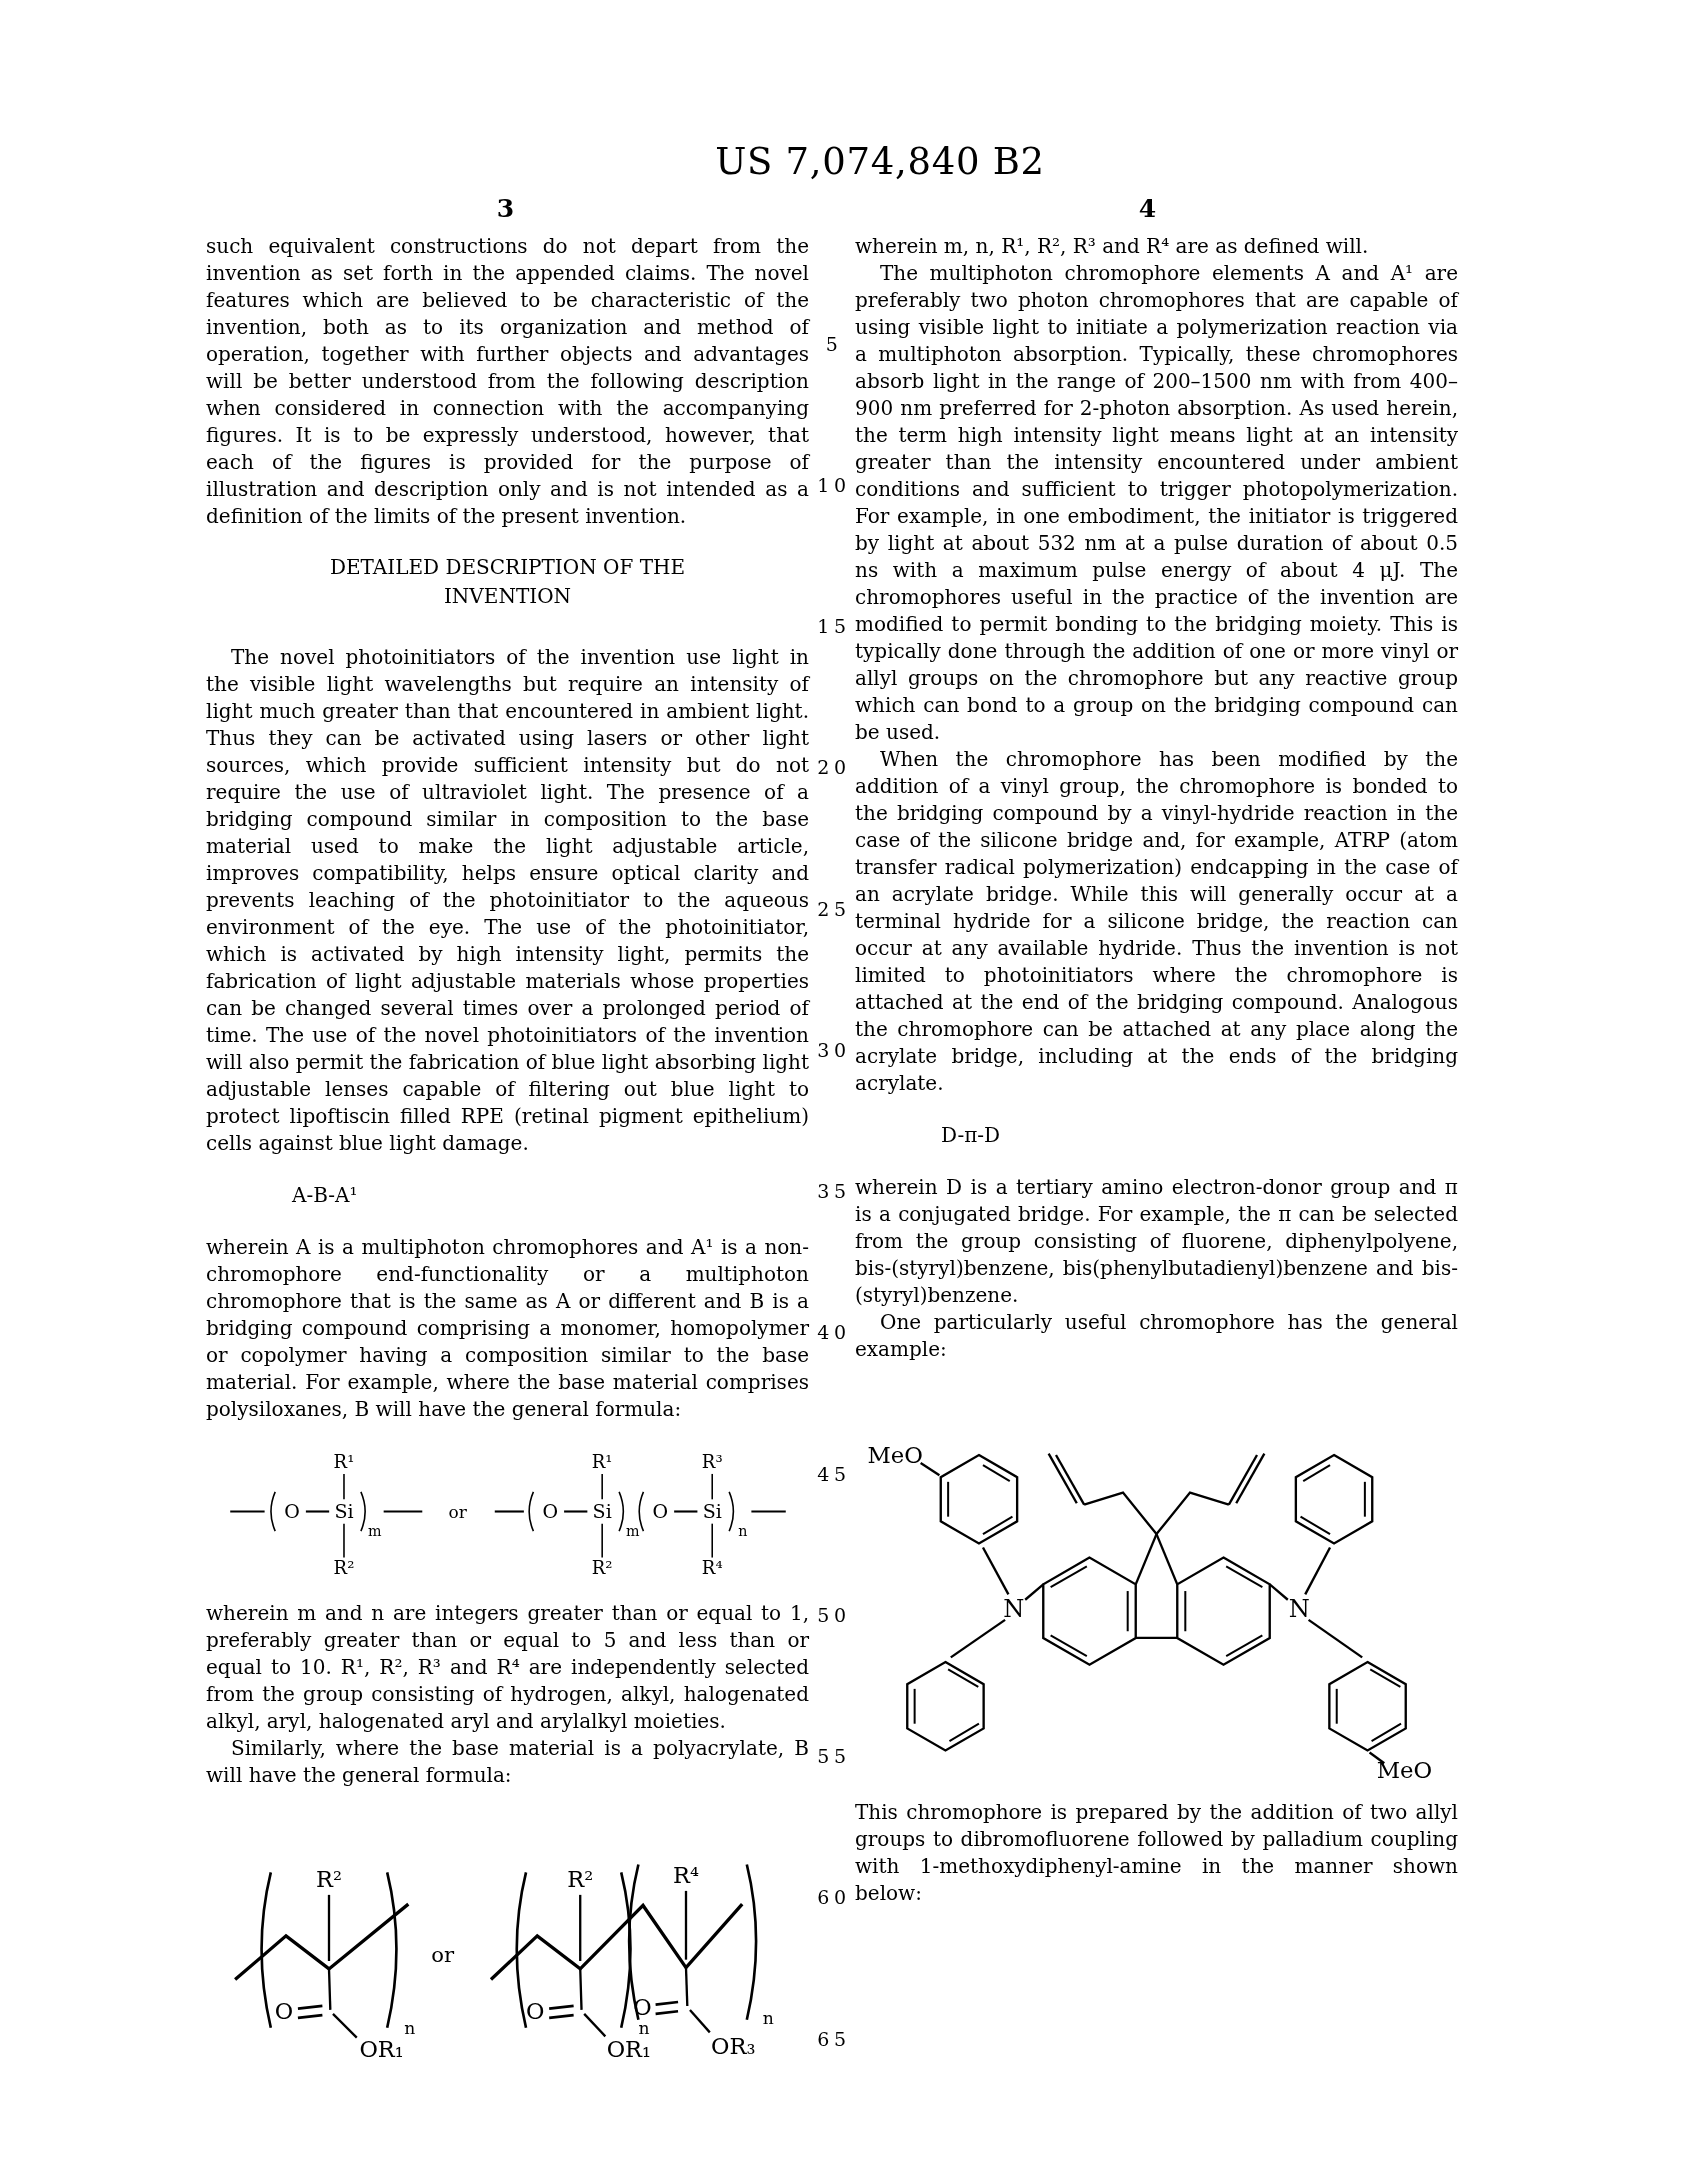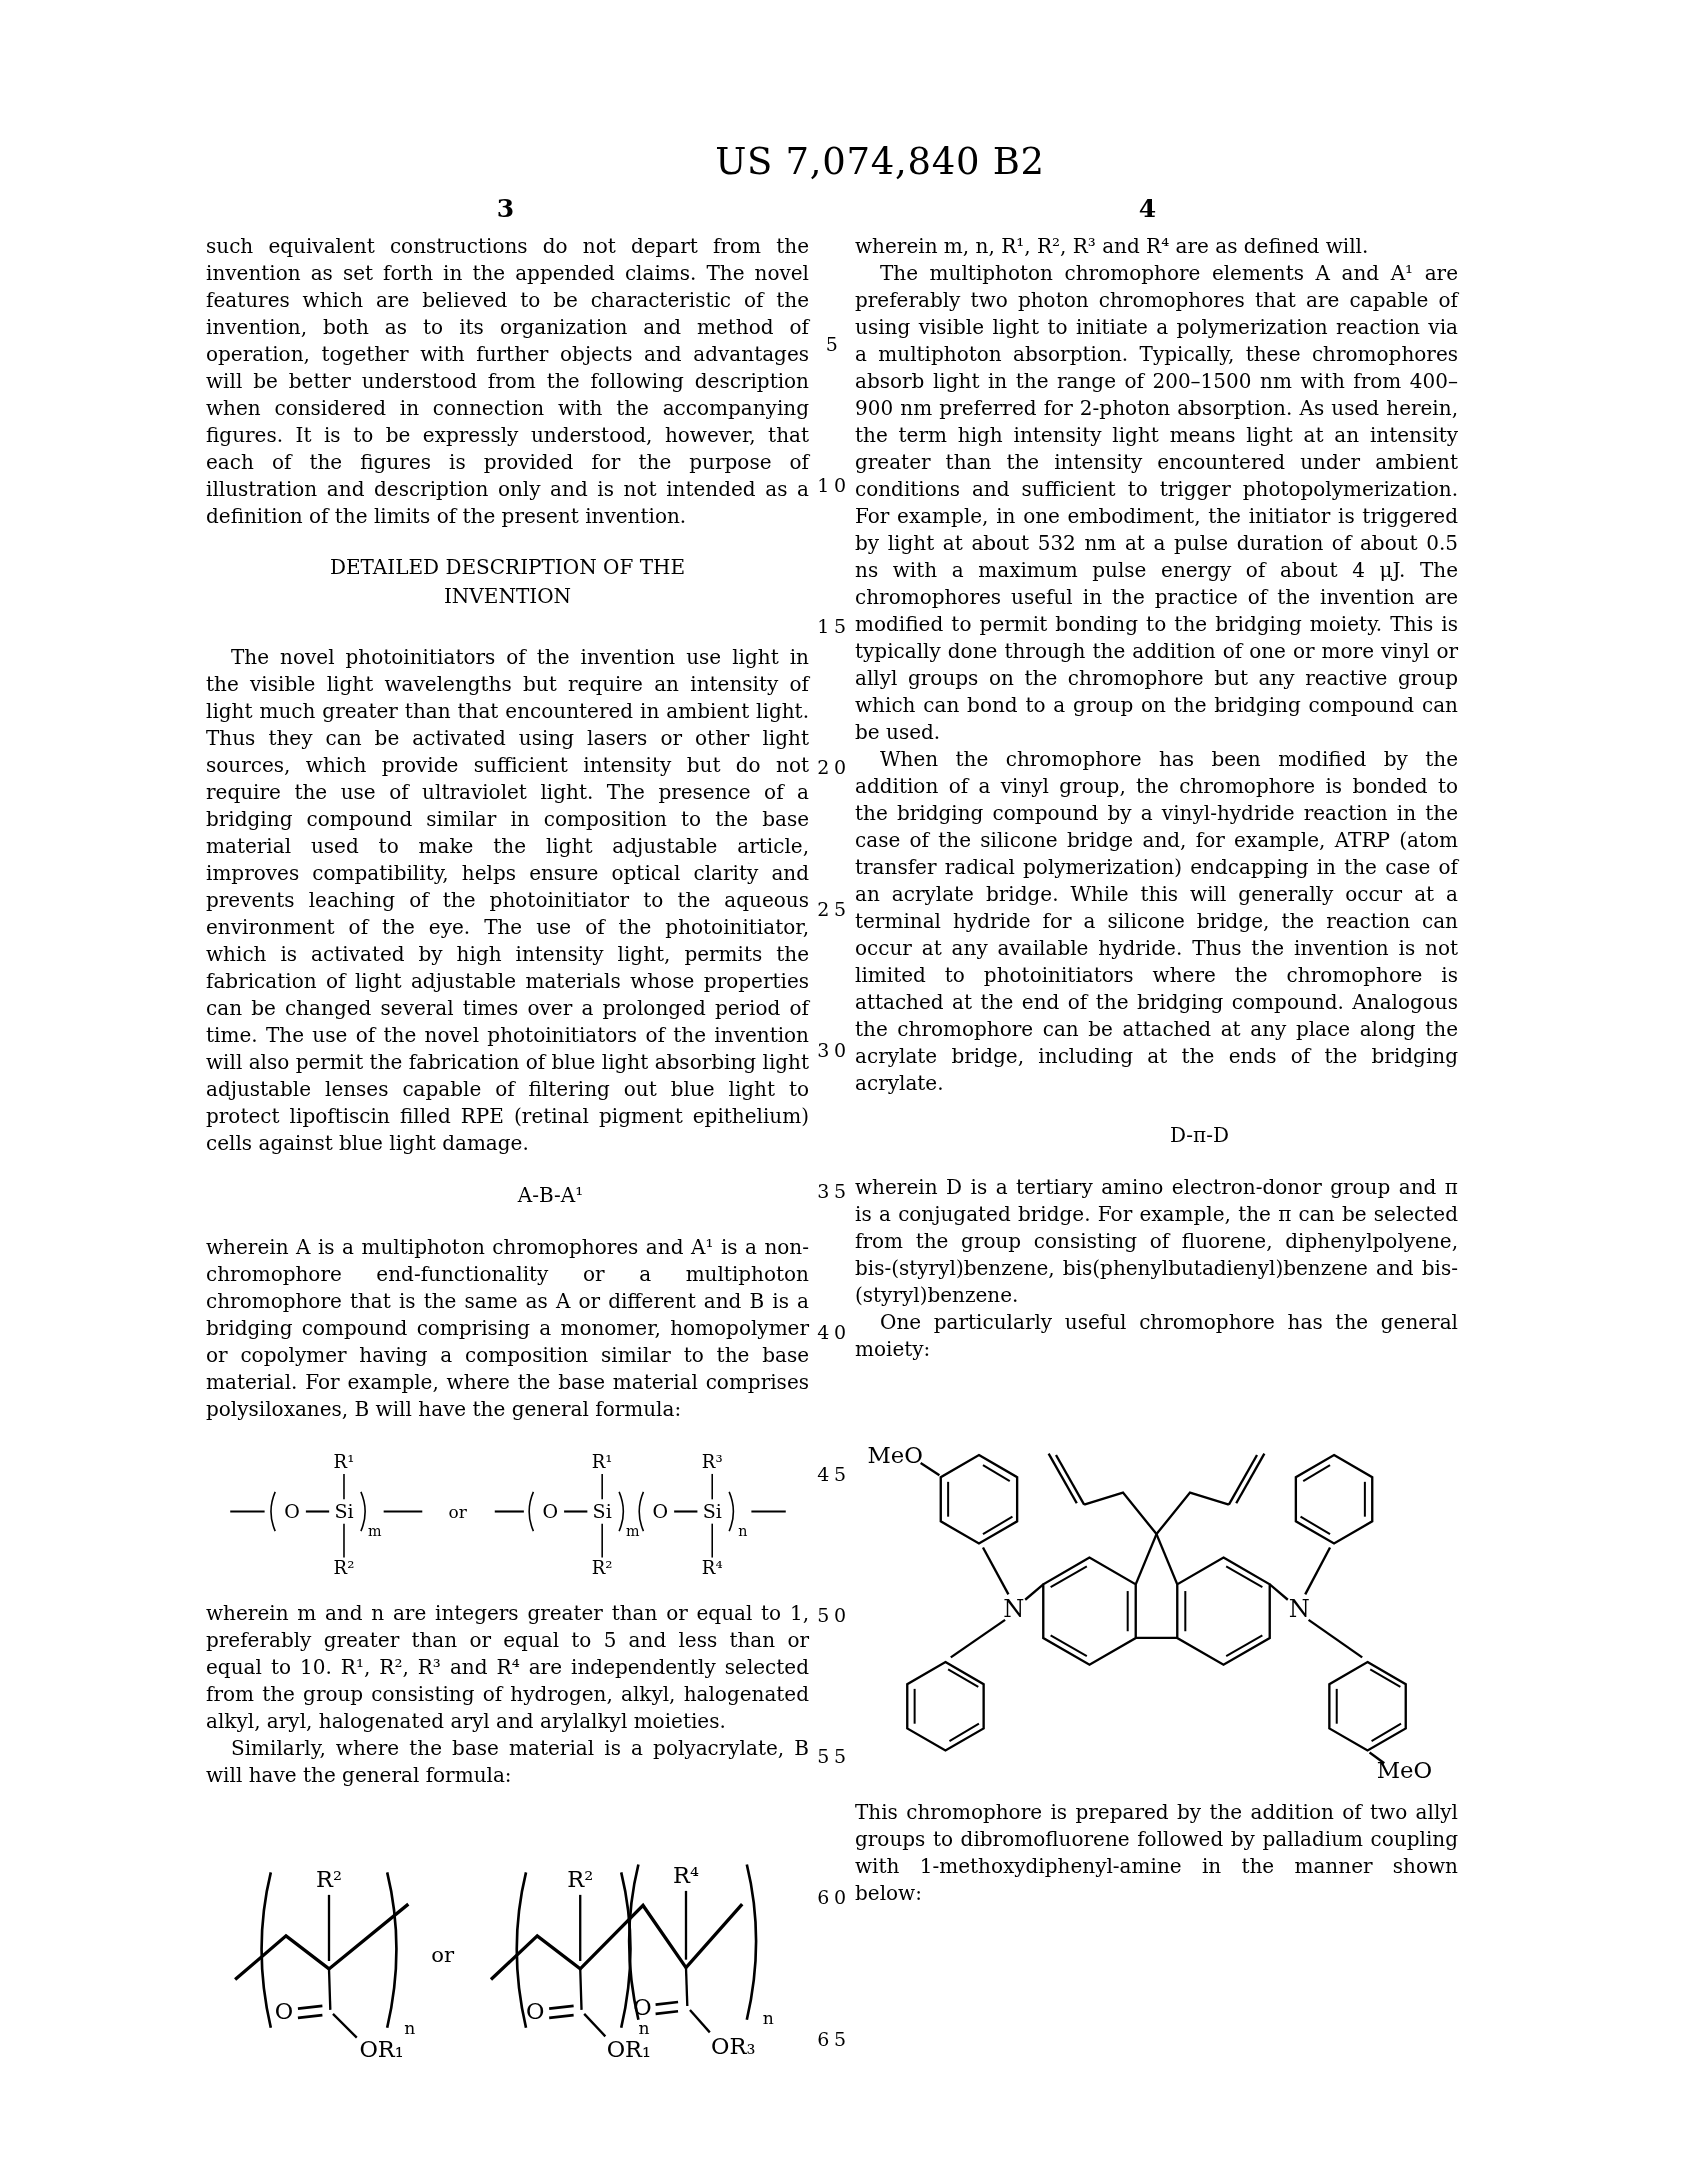--- a/index.html
+++ b/index.html
@@ -26,21 +26,21 @@
   }
   .col-left{left:206px;}
   .col-right{left:855px;}
   .col p{margin:0;padding:0;}
   .indent{text-indent:25px;}
   .heading{
     text-align:center;margin-top:22.5px;line-height:29px;
   }
   .heading-wrap{margin-bottom:33px;}
   .formula-line{
-    text-align:center;margin:25px 0 25px 86px;
+    text-align:left;margin:25px 0 25px 86px;
   }
   svg.diagram{display:block;margin:17px auto;}
   svg.diagram text{fill:#000;font-family:"DejaVu Serif","Liberation Serif",serif;}
   svg.diagram line, svg.diagram path, svg.diagram polyline, svg.diagram polygon{
     stroke:#000;fill:none;
   }
   .gutter-num{
     position:absolute;left:791px;width:86px;text-align:center;
     font-size:19px;letter-spacing:4.6px;font-family:"DejaVu Serif","Liberation Serif",serif;
   }
@@ -181,21 +181,21 @@
 
     <p class="indent">The multiphoton chromophore elements A and A¹ are preferably two photon chromophores that are capable of using visible light to initiate a polymerization reaction via a multiphoton absorption. Typically, these chromophores absorb light in the range of 200–1500 nm with from 400–900 nm preferred for 2-photon absorption. As used herein, the term high intensity light means light at an intensity greater than the intensity encountered under ambient conditions and sufficient to trigger photopolymerization. For example, in one embodiment, the initiator is triggered by light at about 532 nm at a pulse duration of about 0.5 ns with a maximum pulse energy of about 4 μJ. The chromophores useful in the practice of the invention are modified to permit bonding to the bridging moiety. This is typically done through the addition of one or more vinyl or allyl groups on the chromophore but any reactive group which can bond to a group on the bridging compound can be used.</p>
 
     <p class="indent">When the chromophore has been modified by the addition of a vinyl group, the chromophore is bonded to the bridging compound by a vinyl-hydride reaction in the case of the silicone bridge and, for example, ATRP (atom transfer radical polymerization) endcapping in the case of an acrylate bridge. While this will generally occur at a terminal hydride for a silicone bridge, the reaction can occur at any available hydride. Thus the invention is not limited to photoinitiators where the chromophore is attached at the end of the bridging compound. Analogous the chromophore can be attached at any place along the acrylate bridge, including at the ends of the bridging acrylate.</p>
 
 
     <div class="formula-line">D-π-D</div>
 
     <p>wherein D is a tertiary amino electron-donor group and π is a conjugated bridge. For example, the π can be selected from the group consisting of fluorene, diphenylpolyene, bis-(styryl)benzene, bis(phenylbutadienyl)benzene and bis-(styryl)benzene.</p>
 
-    <p class="indent">One particularly useful chromophore has the general moiety:</p>
+    <p class="indent">One particularly useful chromophore has the general example:</p>
 
     <svg class="diagram" width="603" height="402" viewBox="0 0 900 600" style="font-size:30px">
 
       <polygon points="350,265 281,305 281,385 350,425 419,385 419,305" stroke-width="3.5"></polygon>
       <line x1="346" y1="278" x2="292" y2="309" stroke-width="3"></line>
       <line x1="292" y1="381" x2="346" y2="412" stroke-width="3"></line>
       <line x1="407" y1="315" x2="407" y2="375" stroke-width="3"></line>
 
       <polygon points="550,265 619,305 619,385 550,425 481,385 481,305" stroke-width="3.5"></polygon>
       <line x1="554" y1="278" x2="608" y2="309" stroke-width="3"></line>

